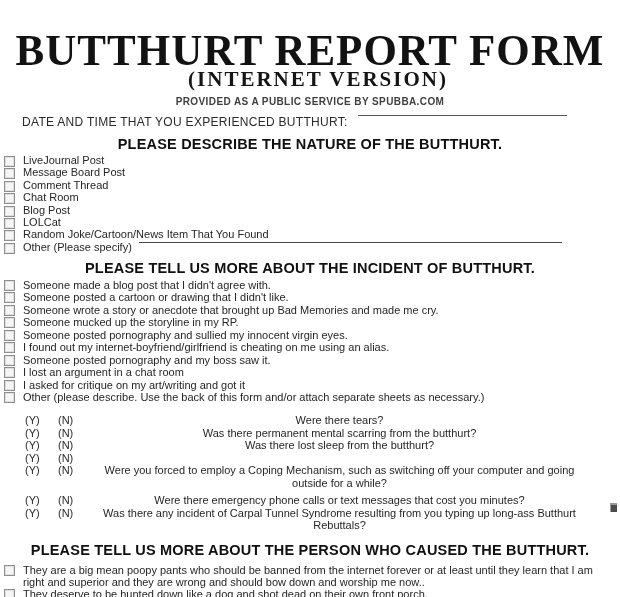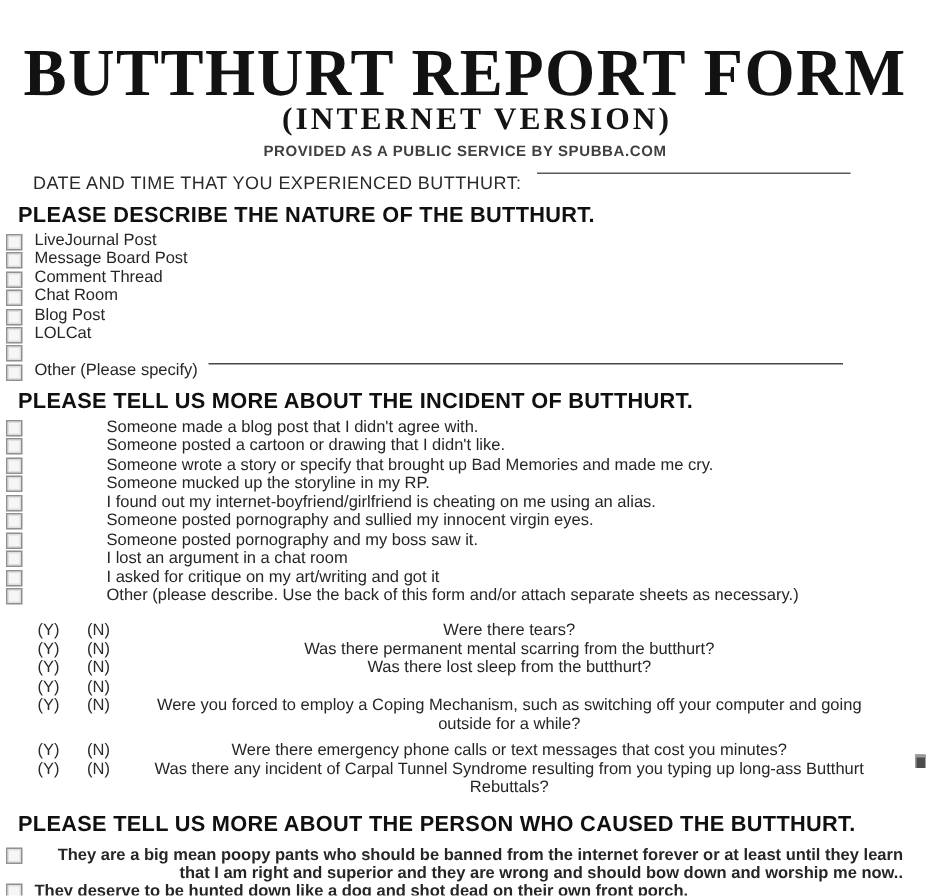--- a/index.html
+++ b/index.html
@@ -47,32 +47,33 @@
   .date-row{
     display:flex;align-items:flex-start;
     margin:8px 0 0 22px;
     font-size:12px;letter-spacing:.3px;
     height:15px;color:#2a2a2a;
   }
   .blank-line{flex:1;border-bottom:1.5px solid #5a5a5a;margin:0 53px 1px 10px;}
 
   
   .sec-h{
+    text-align:center;
     font-size:14.5px;
     font-weight:bold;
     color:#101010;
-    margin:6px 0 3px 12px;
+    margin:6px 0 3px 0;
     letter-spacing:.2px;
   }
 
   
-  .items{margin:2px 18px 0 4px;font-size:11px;text-align:right;}
+  .items{margin:2px 18px 0 4px;font-size:11px;}
   .row{display:flex;align-items:flex-start;line-height:11.7px;margin-bottom:.4px;}
-  .items2 .row{line-height:12.1px;gap:48px;}
-  .items3 .row{line-height:12.1px;font-weight:bold;}
+  .items2 .row{line-height:12.1px;}
+  .items3 .row{line-height:12.1px;}
   .cb{
     width:9px;height:9px;flex:none;
     border:1px solid #909090;
     background:#f6f6f6;
     box-shadow:inset 0 0 0 1px #dedede;
     margin:1px 8px 0 0;
   }
   .lbl{color:#262626;}
   .fill-line{flex:1;border-bottom:1px solid #474747;margin:0 40px 2px 7px;}
 
@@ -169,20 +170,21 @@
     <div class="row">
         <span class="cb"></span>
         <span class="lbl">Blog Post</span>
       </div>
     <div class="row">
         <span class="cb"></span>
         <span class="lbl">LOLCat</span>
       </div>
     <div class="row">
         <span class="cb"></span>
+        <span class="lbl">Random Joke/Cartoon/News Item That You Found</span>
       </div>
     <div class="row">
         <span class="cb"></span>
         <span class="lbl">Other (Please specify)</span>
         <span class="fill-line"></span>
       </div>
   </div>
 
   <div class="sec-h">PLEASE TELL US MORE ABOUT THE INCIDENT OF BUTTHURT.</div>
 
@@ -190,33 +192,33 @@
     <div class="row">
         <span class="cb"></span>
         <span class="lbl">Someone made a blog post that I didn't agree with.</span>
       </div>
     <div class="row">
         <span class="cb"></span>
         <span class="lbl">Someone posted a cartoon or drawing that I didn't like.</span>
       </div>
     <div class="row">
         <span class="cb"></span>
-        <span class="lbl">Someone wrote a story or specify that brought up Bad Memories and made me cry.</span>
+        <span class="lbl">Someone wrote a story or anecdote that brought up Bad Memories and made me cry.</span>
       </div>
     <div class="row">
         <span class="cb"></span>
         <span class="lbl">Someone mucked up the storyline in my RP.</span>
       </div>
     <div class="row">
         <span class="cb"></span>
+        <span class="lbl">Someone posted pornography and sullied my innocent virgin eyes.</span>
+      </div>
+    <div class="row">
+        <span class="cb"></span>
         <span class="lbl">I found out my internet-boyfriend/girlfriend is cheating on me using an alias.</span>
-      </div>
-    <div class="row">
-        <span class="cb"></span>
-        <span class="lbl">Someone posted pornography and sullied my innocent virgin eyes.</span>
       </div>
     <div class="row">
         <span class="cb"></span>
         <span class="lbl">Someone posted pornography and my boss saw it.</span>
       </div>
     <div class="row">
         <span class="cb"></span>
         <span class="lbl">I lost an argument in a chat room</span>
       </div>
     <div class="row">

